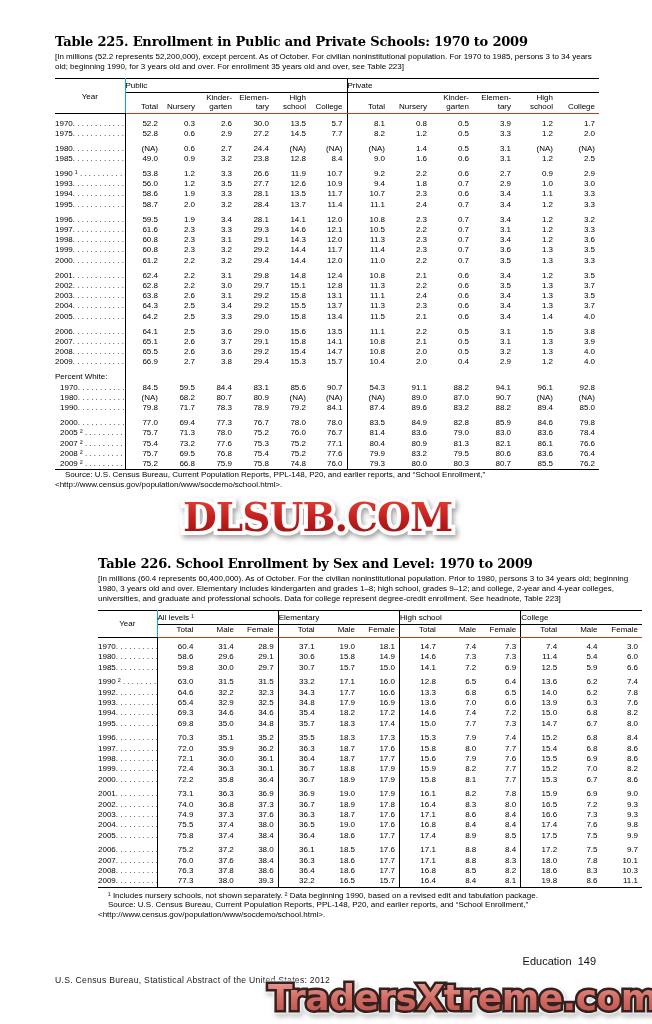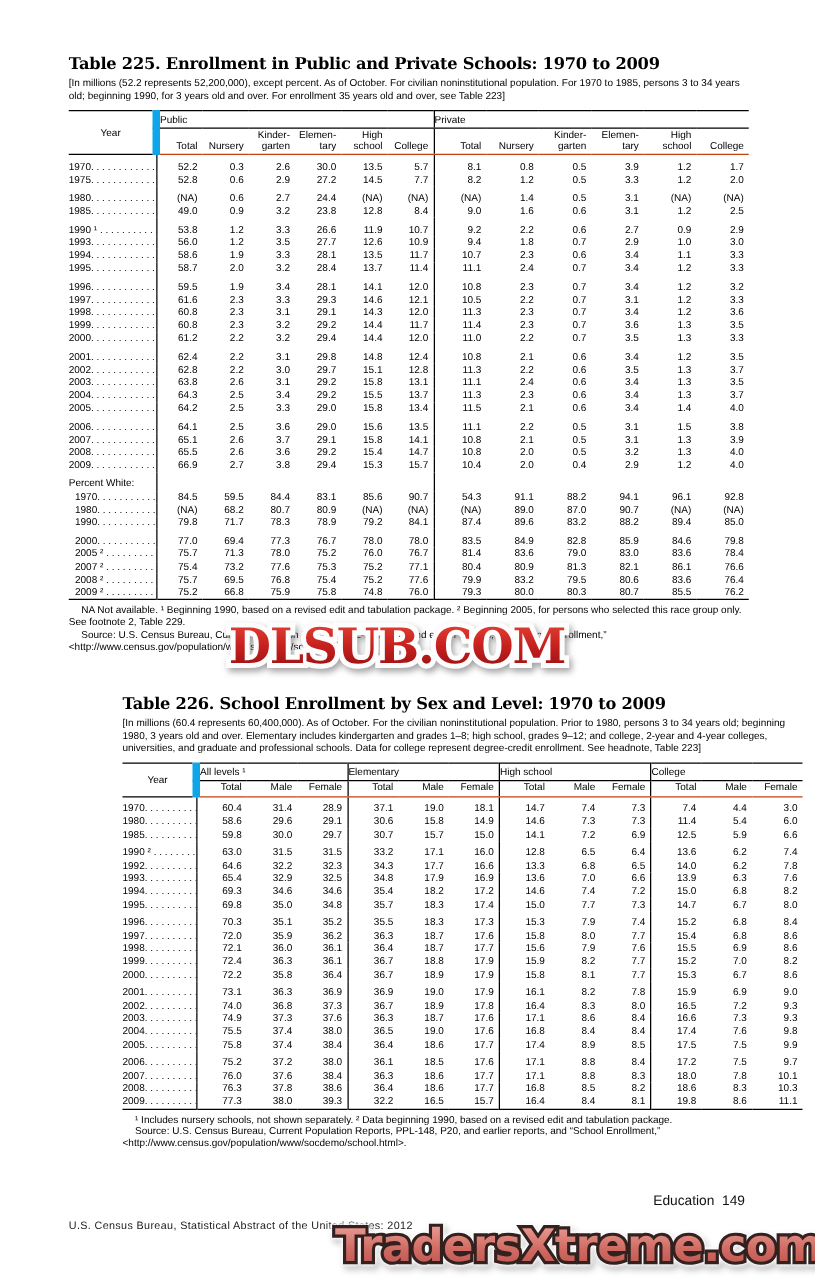--- a/index.html
+++ b/index.html
@@ -2,30 +2,30 @@
 <html><head>
 <meta charset="utf-8">
 <style>
   html,body{margin:0;padding:0;background:#888;}
   .page{
     position:relative;width:652px;height:1024px;background:#ffffff;
     font-family:"Liberation Sans", sans-serif;color:#000;overflow:hidden;
     margin:0 auto;
   }
   .block{position:absolute;left:55px;width:544px;}
-  #b225{top:44px;}
+  #b225{top:34px;}
   #b226{top:556px;margin-left:43px;}
   .ttl{font-family:"DejaVu Serif", serif;font-weight:bold;font-size:13px;
        letter-spacing:-0.2px;margin:0 0 3px 0;}
   .note{font-size:8px;line-height:10px;margin:0 0 6px 0;}
   table{border-collapse:collapse;table-layout:fixed;width:544px;
         border-top:1.4px solid #000;border-bottom:1.4px solid #000;font-size:8px;}
   th,td{padding:0;font-weight:normal;}
   .gh{text-align:left;vertical-align:middle;height:13px;border-bottom:1px solid #000;}
-  .yh{text-align:center;vertical-align:middle;border-right:6px solid #0ea5e9;
+  .yh{text-align:center;vertical-align:middle;border-right:1px solid #0ea5e9;
       border-bottom:1px solid #000;}
   th.sub{text-align:right;vertical-align:bottom;padding:1px 4px 2px 0;
          line-height:8.6px;white-space:pre-line;border-bottom:1px solid #c2410c;}
   .vl{border-left:1px solid #000;}
   tbody td{line-height:10.3px;height:10.3px;}
   td.num{text-align:right;padding-right:4px;}
   td.year{text-align:left;white-space:nowrap;overflow:hidden;
           border-right:1px solid #000;}
   td.year.ind{padding-left:5px;}
   tr.gs td{padding-top:4.5px;}
@@ -567,21 +567,20 @@
             <td class="num">76.0</td>
             <td class="num vl">79.3</td>
             <td class="num">80.0</td>
             <td class="num">80.3</td>
             <td class="num">80.7</td>
             <td class="num">85.5</td>
             <td class="num">76.2</td>
           </tr>
         </tbody>
     </table>
-    <p class="fn">NA Not available. ¹ Beginning 1990, based on a revised edit and tabulation package. ² Beginning 2005, for persons who selected this race group only. See footnote 2, Table 229.</p>
     <p class="src">Source: U.S. Census Bureau, Current Population Reports, PPL-148, P20, and earlier reports, and “School Enrollment,” &lt;http://www.census.gov/population/www/socdemo/school.html&gt;.</p>
   </section>
 
   <section class="block" id="b226">
     <h2 class="ttl">Table 226. School Enrollment by Sex and Level: 1970 to 2009</h2>
     <p class="note">[In millions (60.4 represents 60,400,000). As of October. For the civilian noninstitutional population. Prior to 1980, persons 3 to 34 years old; beginning 1980, 3 years old and over. Elementary includes kindergarten and grades 1–8; high school, grades 9–12; and college, 2-year and 4-year colleges, universities, and graduate and professional schools. Data for college represent degree-credit enrollment. See headnote, Table 223]</p>
     <table id="t226">
       <colgroup>
         <col style="width:59px">
         <col style="width:40.4px">

